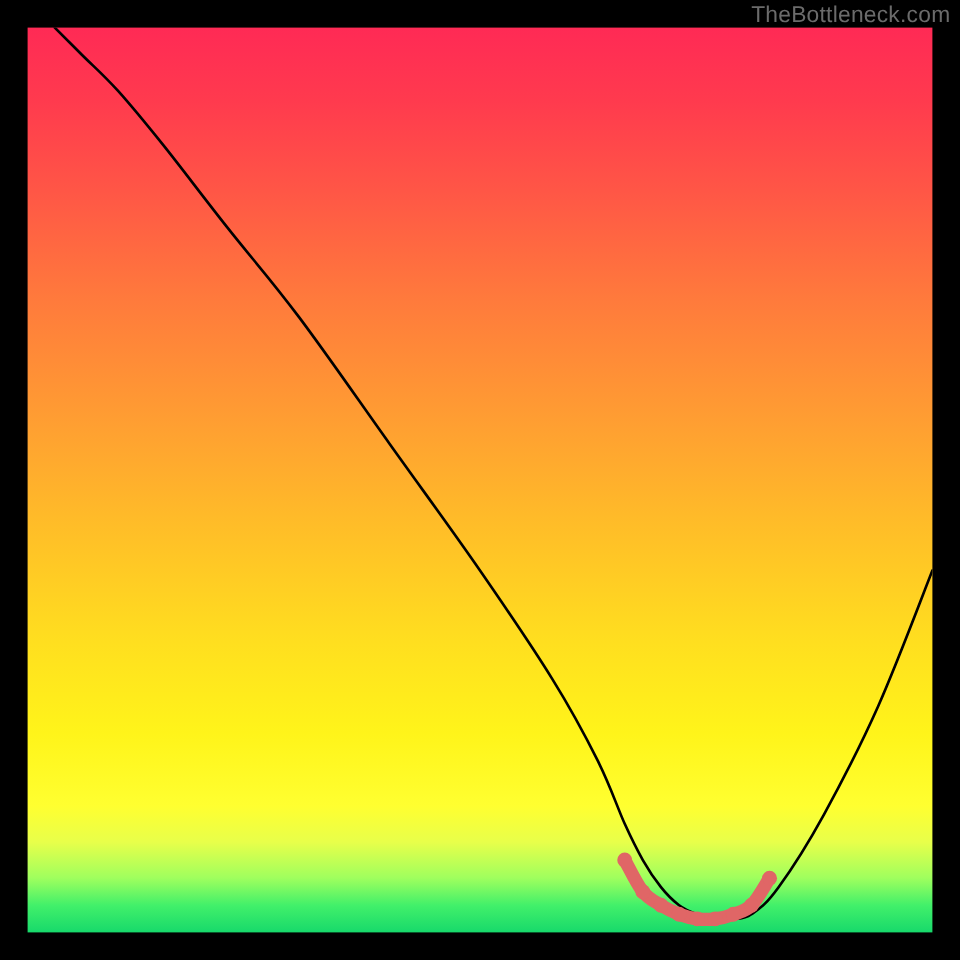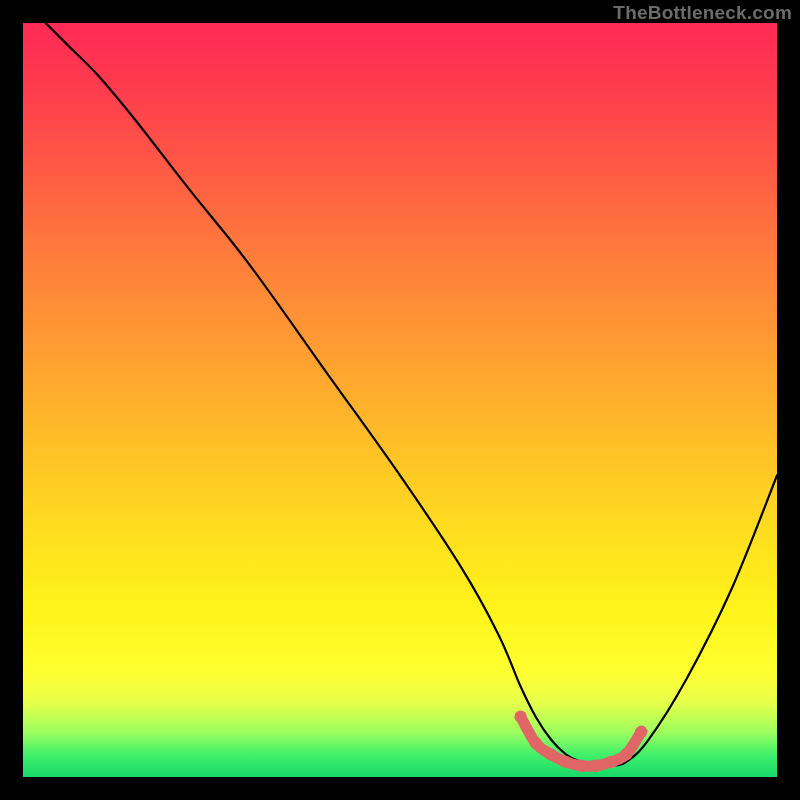--- a/index.html
+++ b/index.html
@@ -38,21 +38,21 @@
       #42f06a 97%,
       #17d96b 100%
     );
   }
   .watermark {
     position: absolute;
     top: 2px;
     right: 8px;
     font-family: Arial, Helvetica, sans-serif;
     font-size: 19px;
-    font-weight: 700;
+    font-weight: 400;
     color: #6b6b6b;
     letter-spacing: 0.2px;
   }
   svg.overlay {
     position: absolute;
     left: 0;
     top: 0;
     width: 754px;
     height: 754px;
     display: block;

